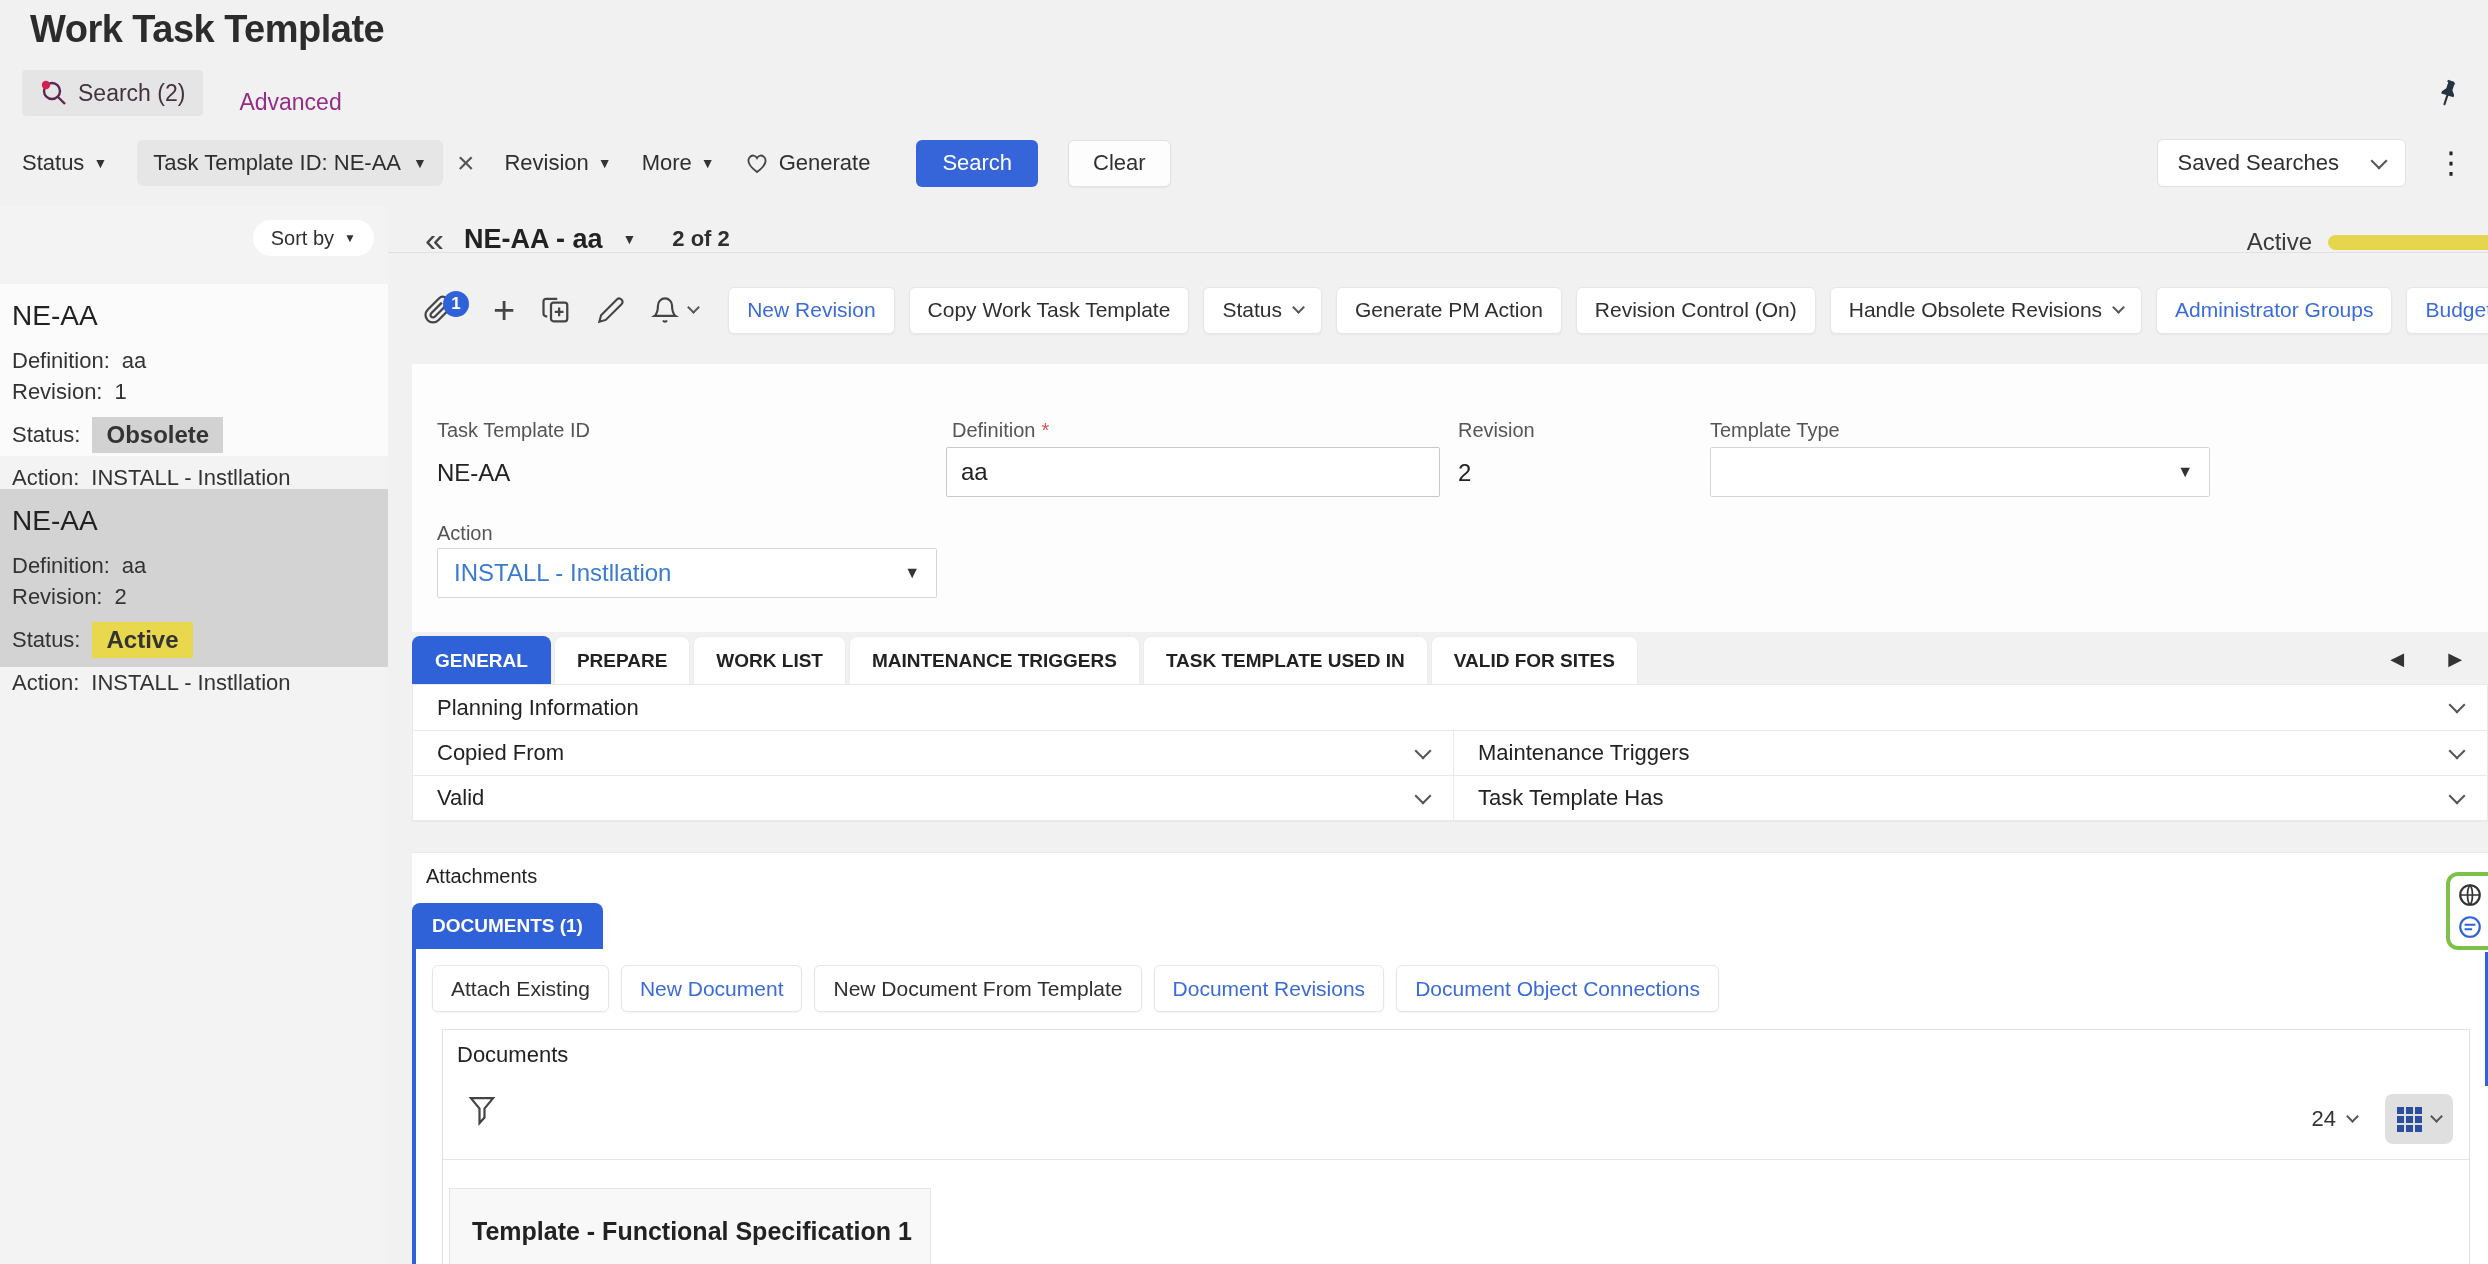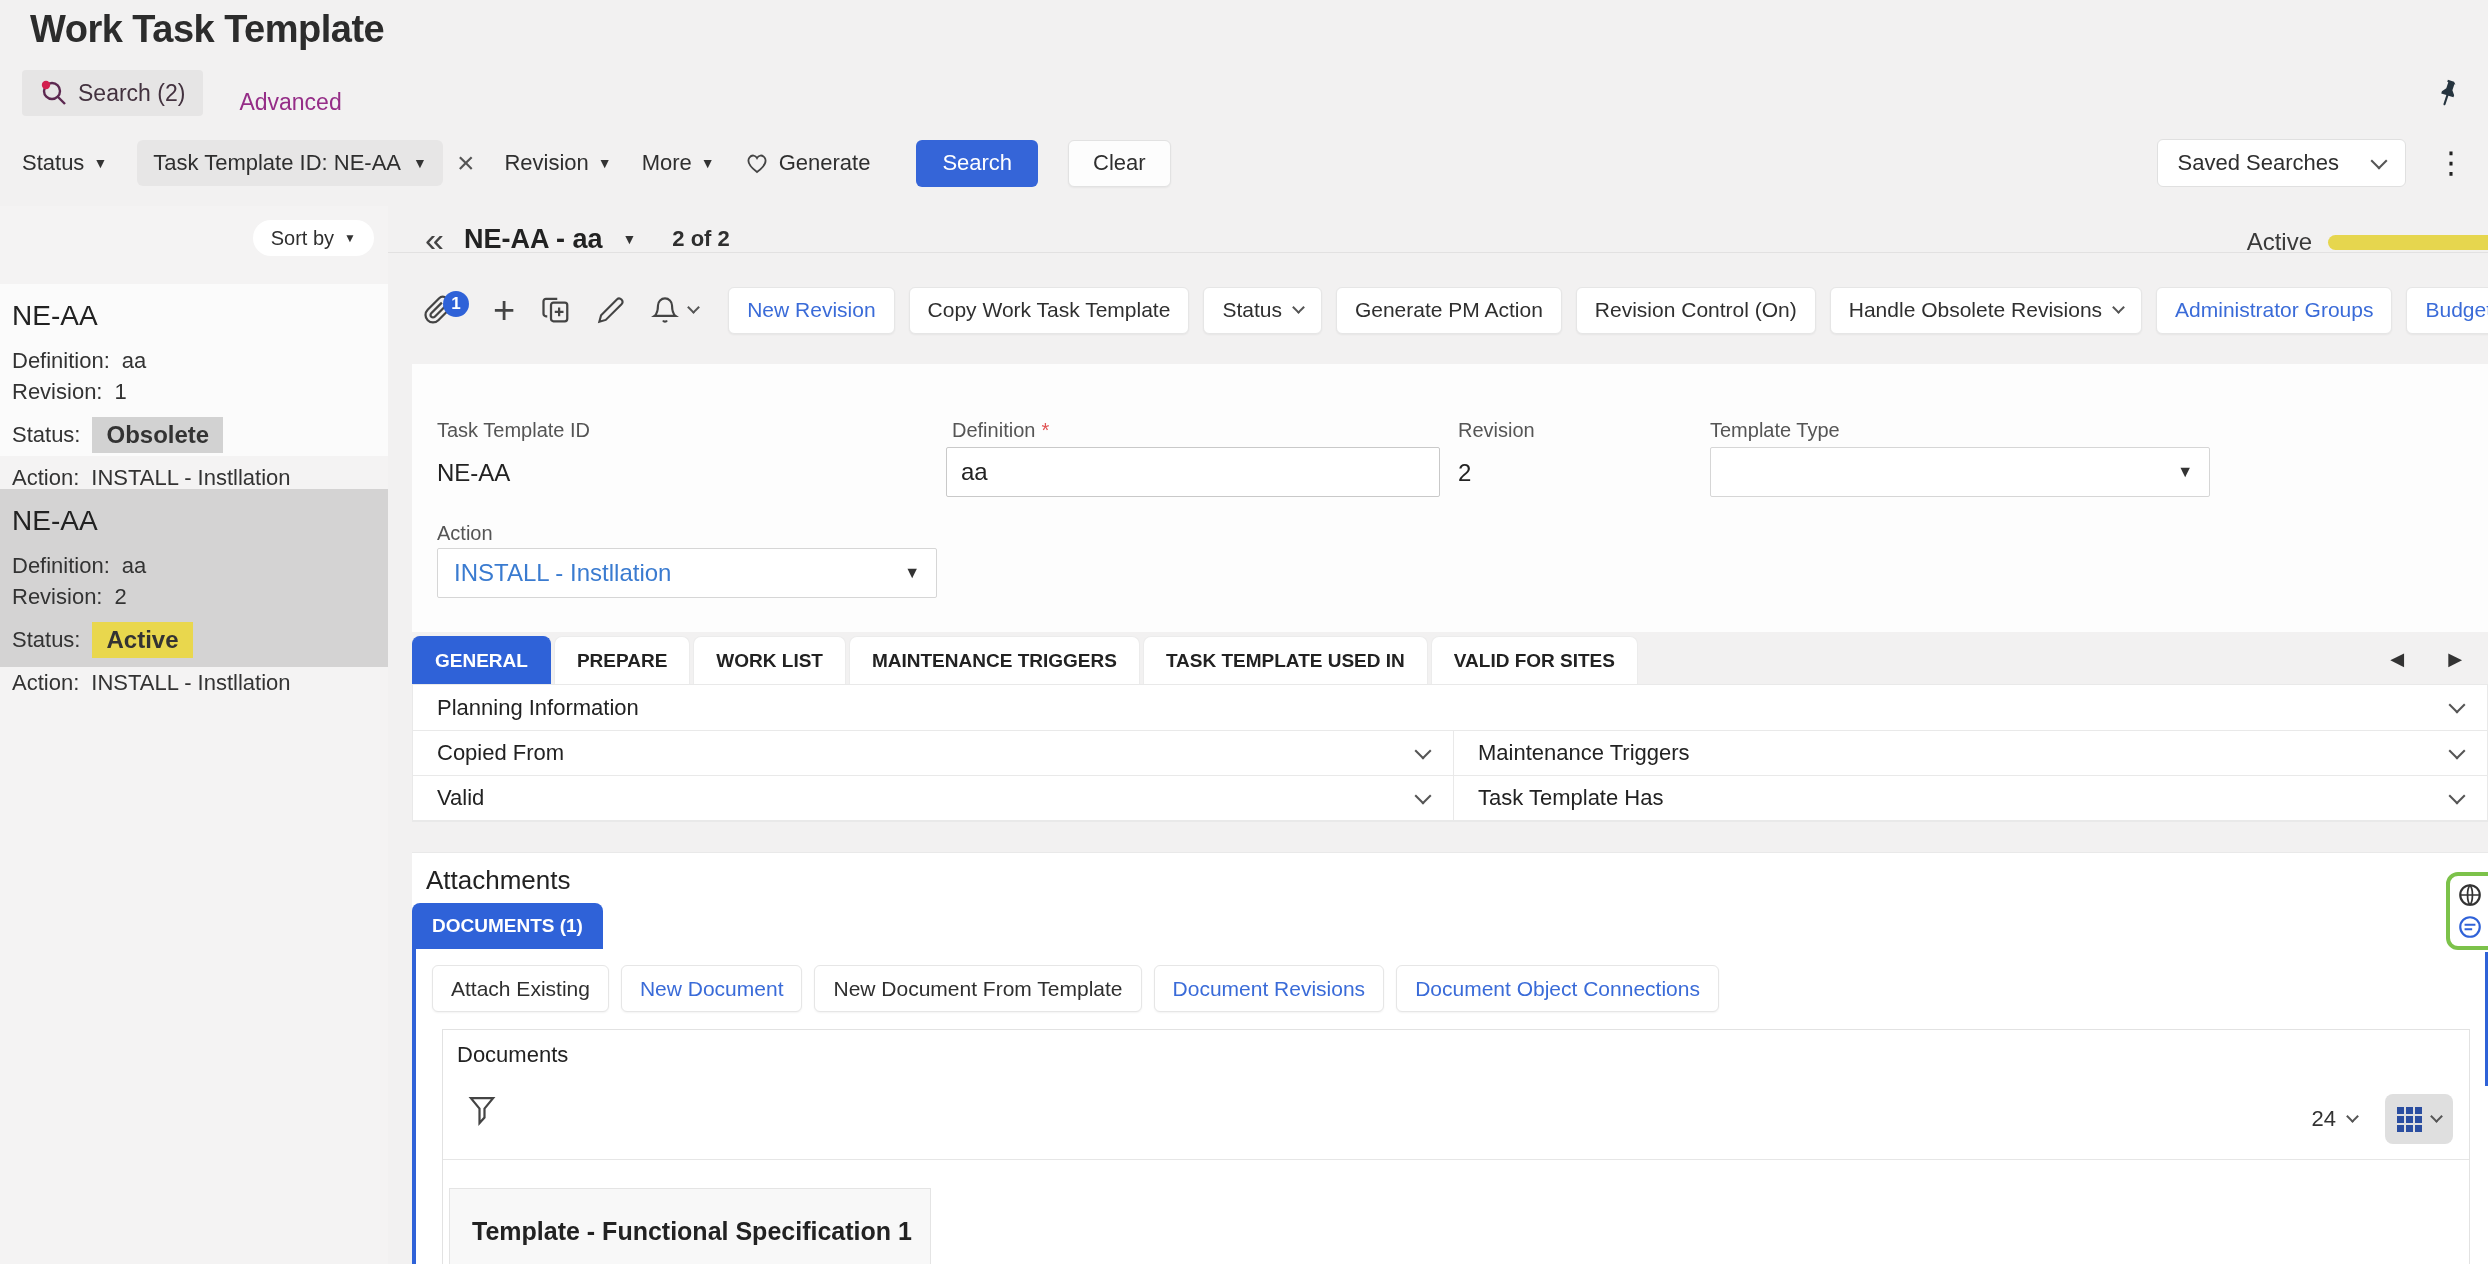--- a/index.html
+++ b/index.html
@@ -100,21 +100,21 @@
 
   .panel { position:absolute; left:24px; right:0; top:478px; background:#fff; border:1px solid #e9e9e9; }
   .p-head { height:46px; display:flex; align-items:center; justify-content:space-between; padding:0 24px;
             font-size:22px; color:#222; border-bottom:1px solid #e9e9e9; }
   .p-grid { display:grid; grid-template-columns:1040px 1fr; }
   .p-cell { height:45px; display:flex; align-items:center; justify-content:space-between; padding:0 24px;
             border-bottom:1px solid #e9e9e9; font-size:22px; color:#222; cursor:pointer; }
   .p-cell.rightcol { border-left:1px solid #e9e9e9; }
 
   .att-panel { position:absolute; left:24px; right:0; top:646px; bottom:0; background:#fff; border-top:1px solid #e9e9e9; }
-  .att-title { padding:12px 0 0 14px; font-size:26px; color:#222; }
+  .att-title { padding:12px 0 0 14px; font-size:20px; color:#222; }
   .doc-tab { position:absolute; left:0; top:50px; height:46px; background:#2f62d8; color:#fff; font-weight:bold;
              font-size:19px; display:flex; align-items:center; padding:0 20px; border-radius:8px 8px 0 0; cursor:pointer; }
   .doc-content { position:absolute; top:96px; left:0; right:0; bottom:0; border-left:4px solid #2f62d8; background:#fff; }
   .doc-buttons { display:flex; gap:12px; margin:16px 12px 0 16px; }
   .docs-box { position:absolute; left:26px; right:18px; top:80px; height:380px; border:1px solid #e2e2e2; background:#fff; }
   .docs-title { padding:12px 14px; font-size:22px; color:#222; }
   .docs-filter-row { position:relative; height:80px; border-bottom:1px solid #e6e6e6; }
   .funnel { position:absolute; left:22px; top:14px; cursor:pointer; }
   .docs-controls { position:absolute; right:16px; top:14px; display:flex; align-items:center; gap:28px; }
   .page-size { display:flex; align-items:center; gap:12px; font-size:22px; color:#333; cursor:pointer; }

